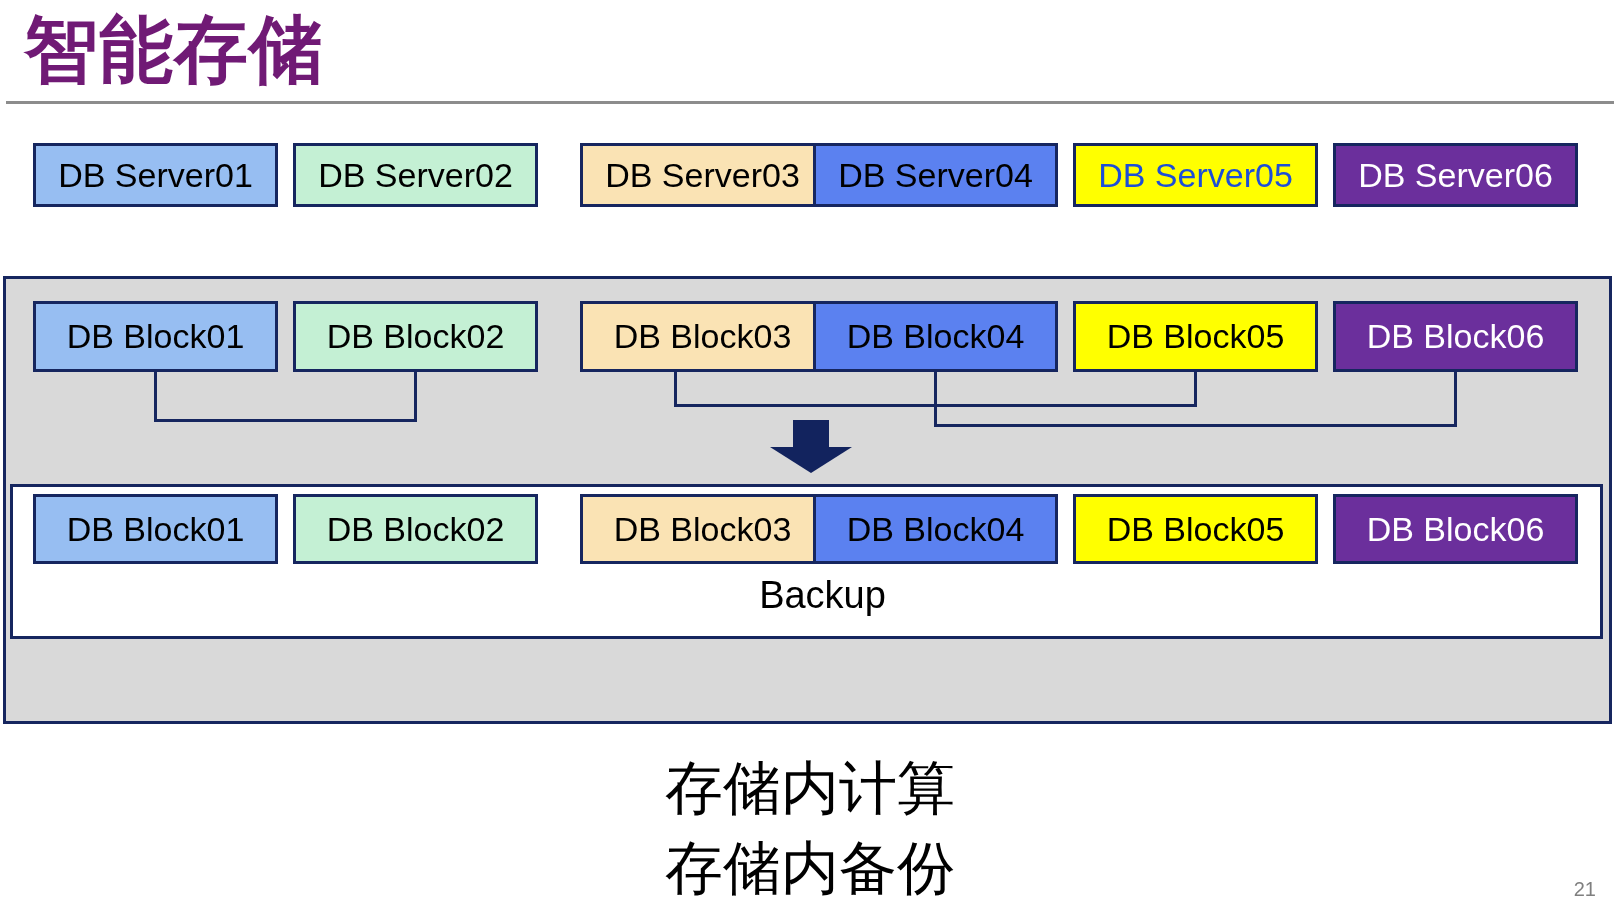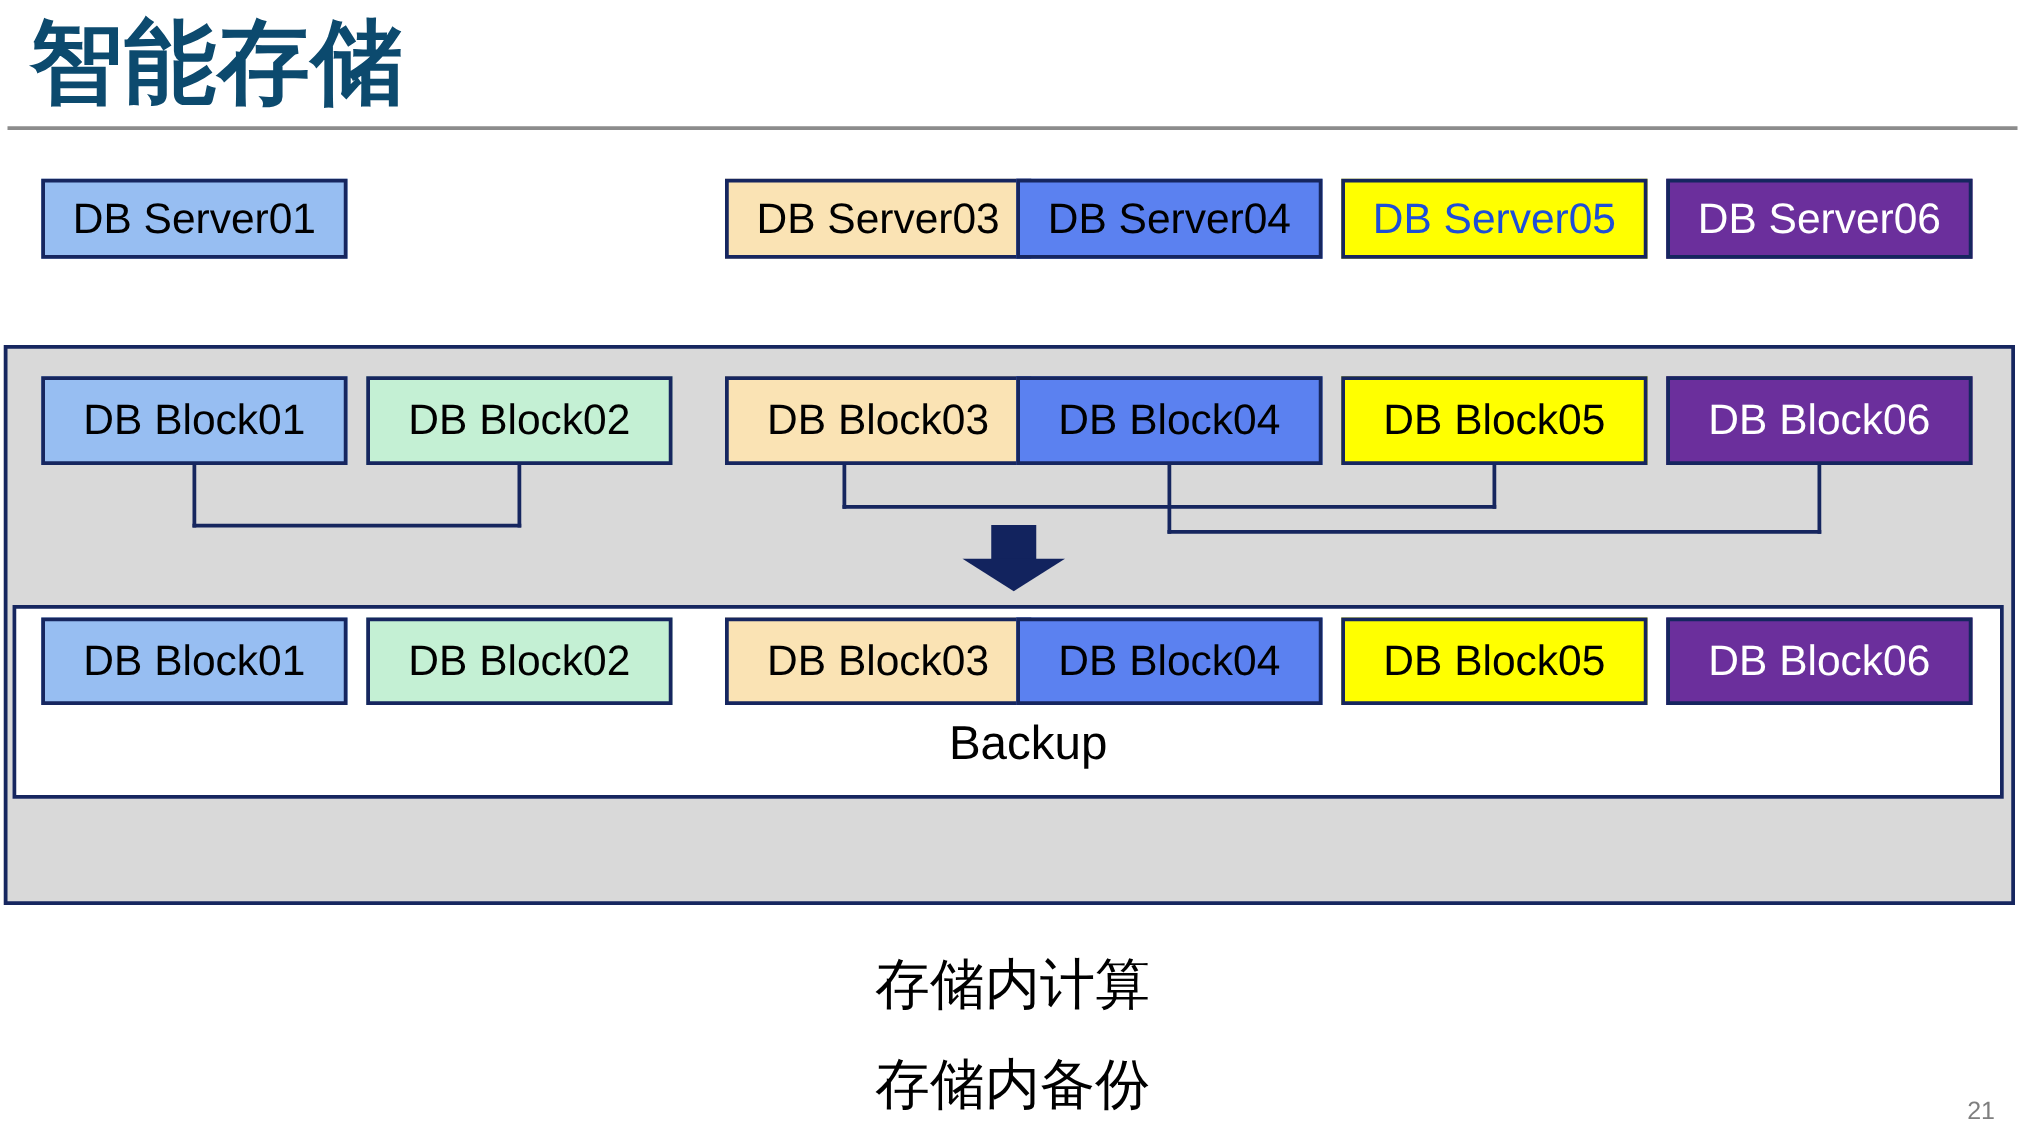--- a/index.html
+++ b/index.html
@@ -2,21 +2,21 @@
 <html><head>
 <meta charset="utf-8">
 <style>
   html,body{margin:0;padding:0;background:#ffffff;}
   .slide{
     position:relative;width:1620px;height:910px;background:#ffffff;overflow:hidden;
     font-family:"Liberation Sans","DejaVu Sans",sans-serif;color:#000;
   }
   .title{
     position:absolute;left:24px;top:0px;font-size:74px;font-weight:bold;
-    color:#0c4a6e;letter-spacing:1px;line-height:100px;white-space:nowrap;
+    color:#701a75;letter-spacing:1px;line-height:100px;white-space:nowrap;
   }
   .rule{position:absolute;left:6px;top:101px;width:1608px;height:3px;background:#8C8C8C;}
   .row{position:absolute;left:0;width:1620px;}
   .row-servers{top:143px;height:64px;padding-left:17px;}
   .row-blocks-top{top:301px;height:71px;}
   .row-blocks-bottom{top:494px;height:70px;}
   .box{
     position:absolute;top:0;width:245px;height:100%;box-sizing:border-box;
     border:3px solid #16265F;display:flex;align-items:center;justify-content:center;
     font-size:34px;white-space:nowrap;
@@ -46,37 +46,38 @@
   .backup-label{
     position:absolute;left:26px;top:574px;width:1593px;text-align:center;
     font-size:38px;color:#000;
   }
   .storage-label{
     position:absolute;left:3px;top:646px;width:1609px;text-align:center;
     font-size:46px;font-weight:bold;color:#000;
   }
   .caption{
     position:absolute;left:810px;top:748px;transform:translateX(-50%);
-    font-size:44px;line-height:80px;color:#000;white-space:nowrap;text-align:left;
+    font-size:58px;line-height:80px;color:#000;white-space:nowrap;text-align:left;
   }
   .page-number{
     position:absolute;left:1548px;top:866px;width:48px;text-align:right;
     font-size:20px;color:#7F7F7F;margin-top:12px;
   }
 </style>
 </head>
 <body>
 
 <div class="slide">
 
   <div class="title">智能存储</div>
   <div class="rule"></div>
 
   <div class="row row-servers">
     <div class="box bx1" style="background: rgb(151, 190, 242); color: rgb(0, 0, 0);">DB Server01</div>
+    <div class="box bx2" style="background: rgb(196, 240, 212); color: rgb(0, 0, 0);">DB Server02</div>
     <div class="box bx3" style="background: rgb(250, 227, 180); color: rgb(0, 0, 0);">DB Server03</div>
     <div class="box bx4" style="background: rgb(91, 129, 240); color: rgb(0, 0, 0);">DB Server04</div>
     <div class="box bx5" style="background: rgb(255, 255, 0); color: #1d4ed8;">DB Server05</div>
     <div class="box bx6" style="background: rgb(107, 47, 156); color: rgb(255, 255, 255);">DB Server06</div>
   </div>
 
   <div class="container"></div>
 
   <div class="row row-blocks-top">
     <div class="box bx1" style="background: rgb(151, 190, 242); color: rgb(0, 0, 0);">DB Block01</div>

